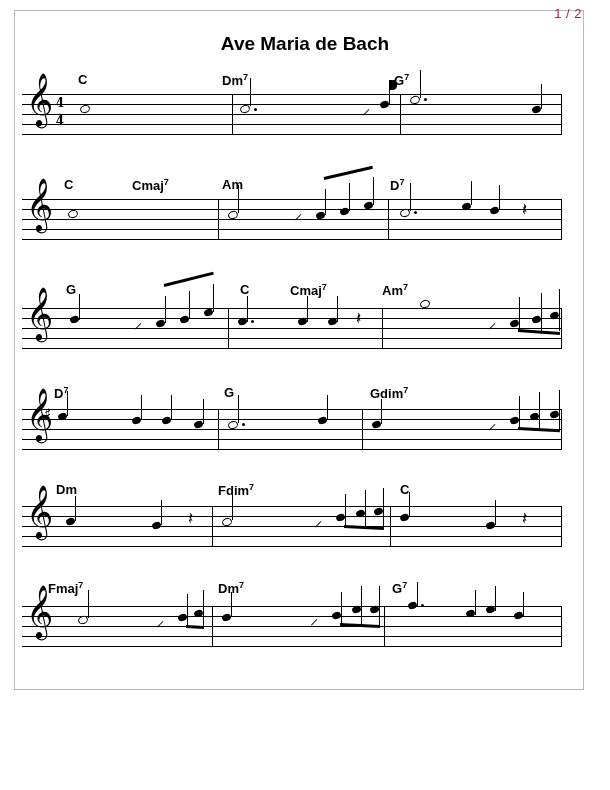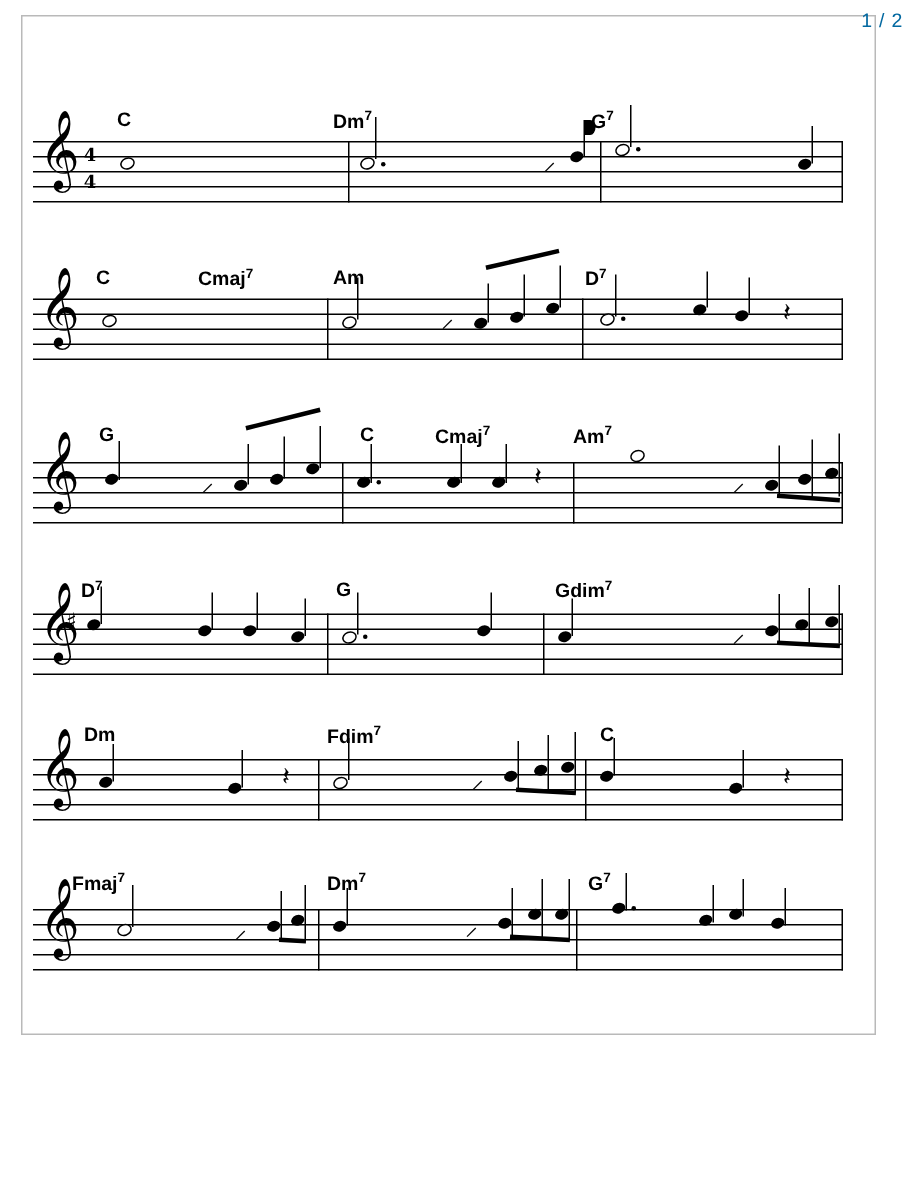--- a/index.html
+++ b/index.html
@@ -27,24 +27,24 @@
     left: 14px;
     top: 10px;
     width: 570px;
     height: 680px;
     border: 1px solid #b9b9b9;
     box-sizing: border-box;
     background: #fff;
   }
   .page-number {
     position: absolute;
-    right: 8px;
+    right: 28px;
     top: 6px;
     font-size: 13px;
-    color: #0369a1;
+    color: #be185d;
     letter-spacing: 0.5px;
   }
   .title {
     position: absolute;
     left: 0;
     top: 33px;
     width: 610px;
     text-align: center;
     font-size: 19px;
     font-weight: bold;
@@ -178,20 +178,21 @@
 </style>
 </head>
 <body>
 
 <div id="sheet">
 
   <div class="page-frame"></div>
 
   <div class="page-number">1 / 2</div>
 
+  <div class="title">Ave Maria de Bach</div>
 
   <div class="system" style="top:80px">
     <div class="chord" style="left:56px; top:-8px">C</div>
     <div class="chord" style="left:200px; top:-8px">Dm<sup>7</sup></div>
     <div class="chord" style="left:372px; top:-8px">G<sup>7</sup></div>
 
     <div class="staff" style="top:14px">
       <div class="line l0"></div>
         <div class="line l1"></div>
         <div class="line l2"></div>

